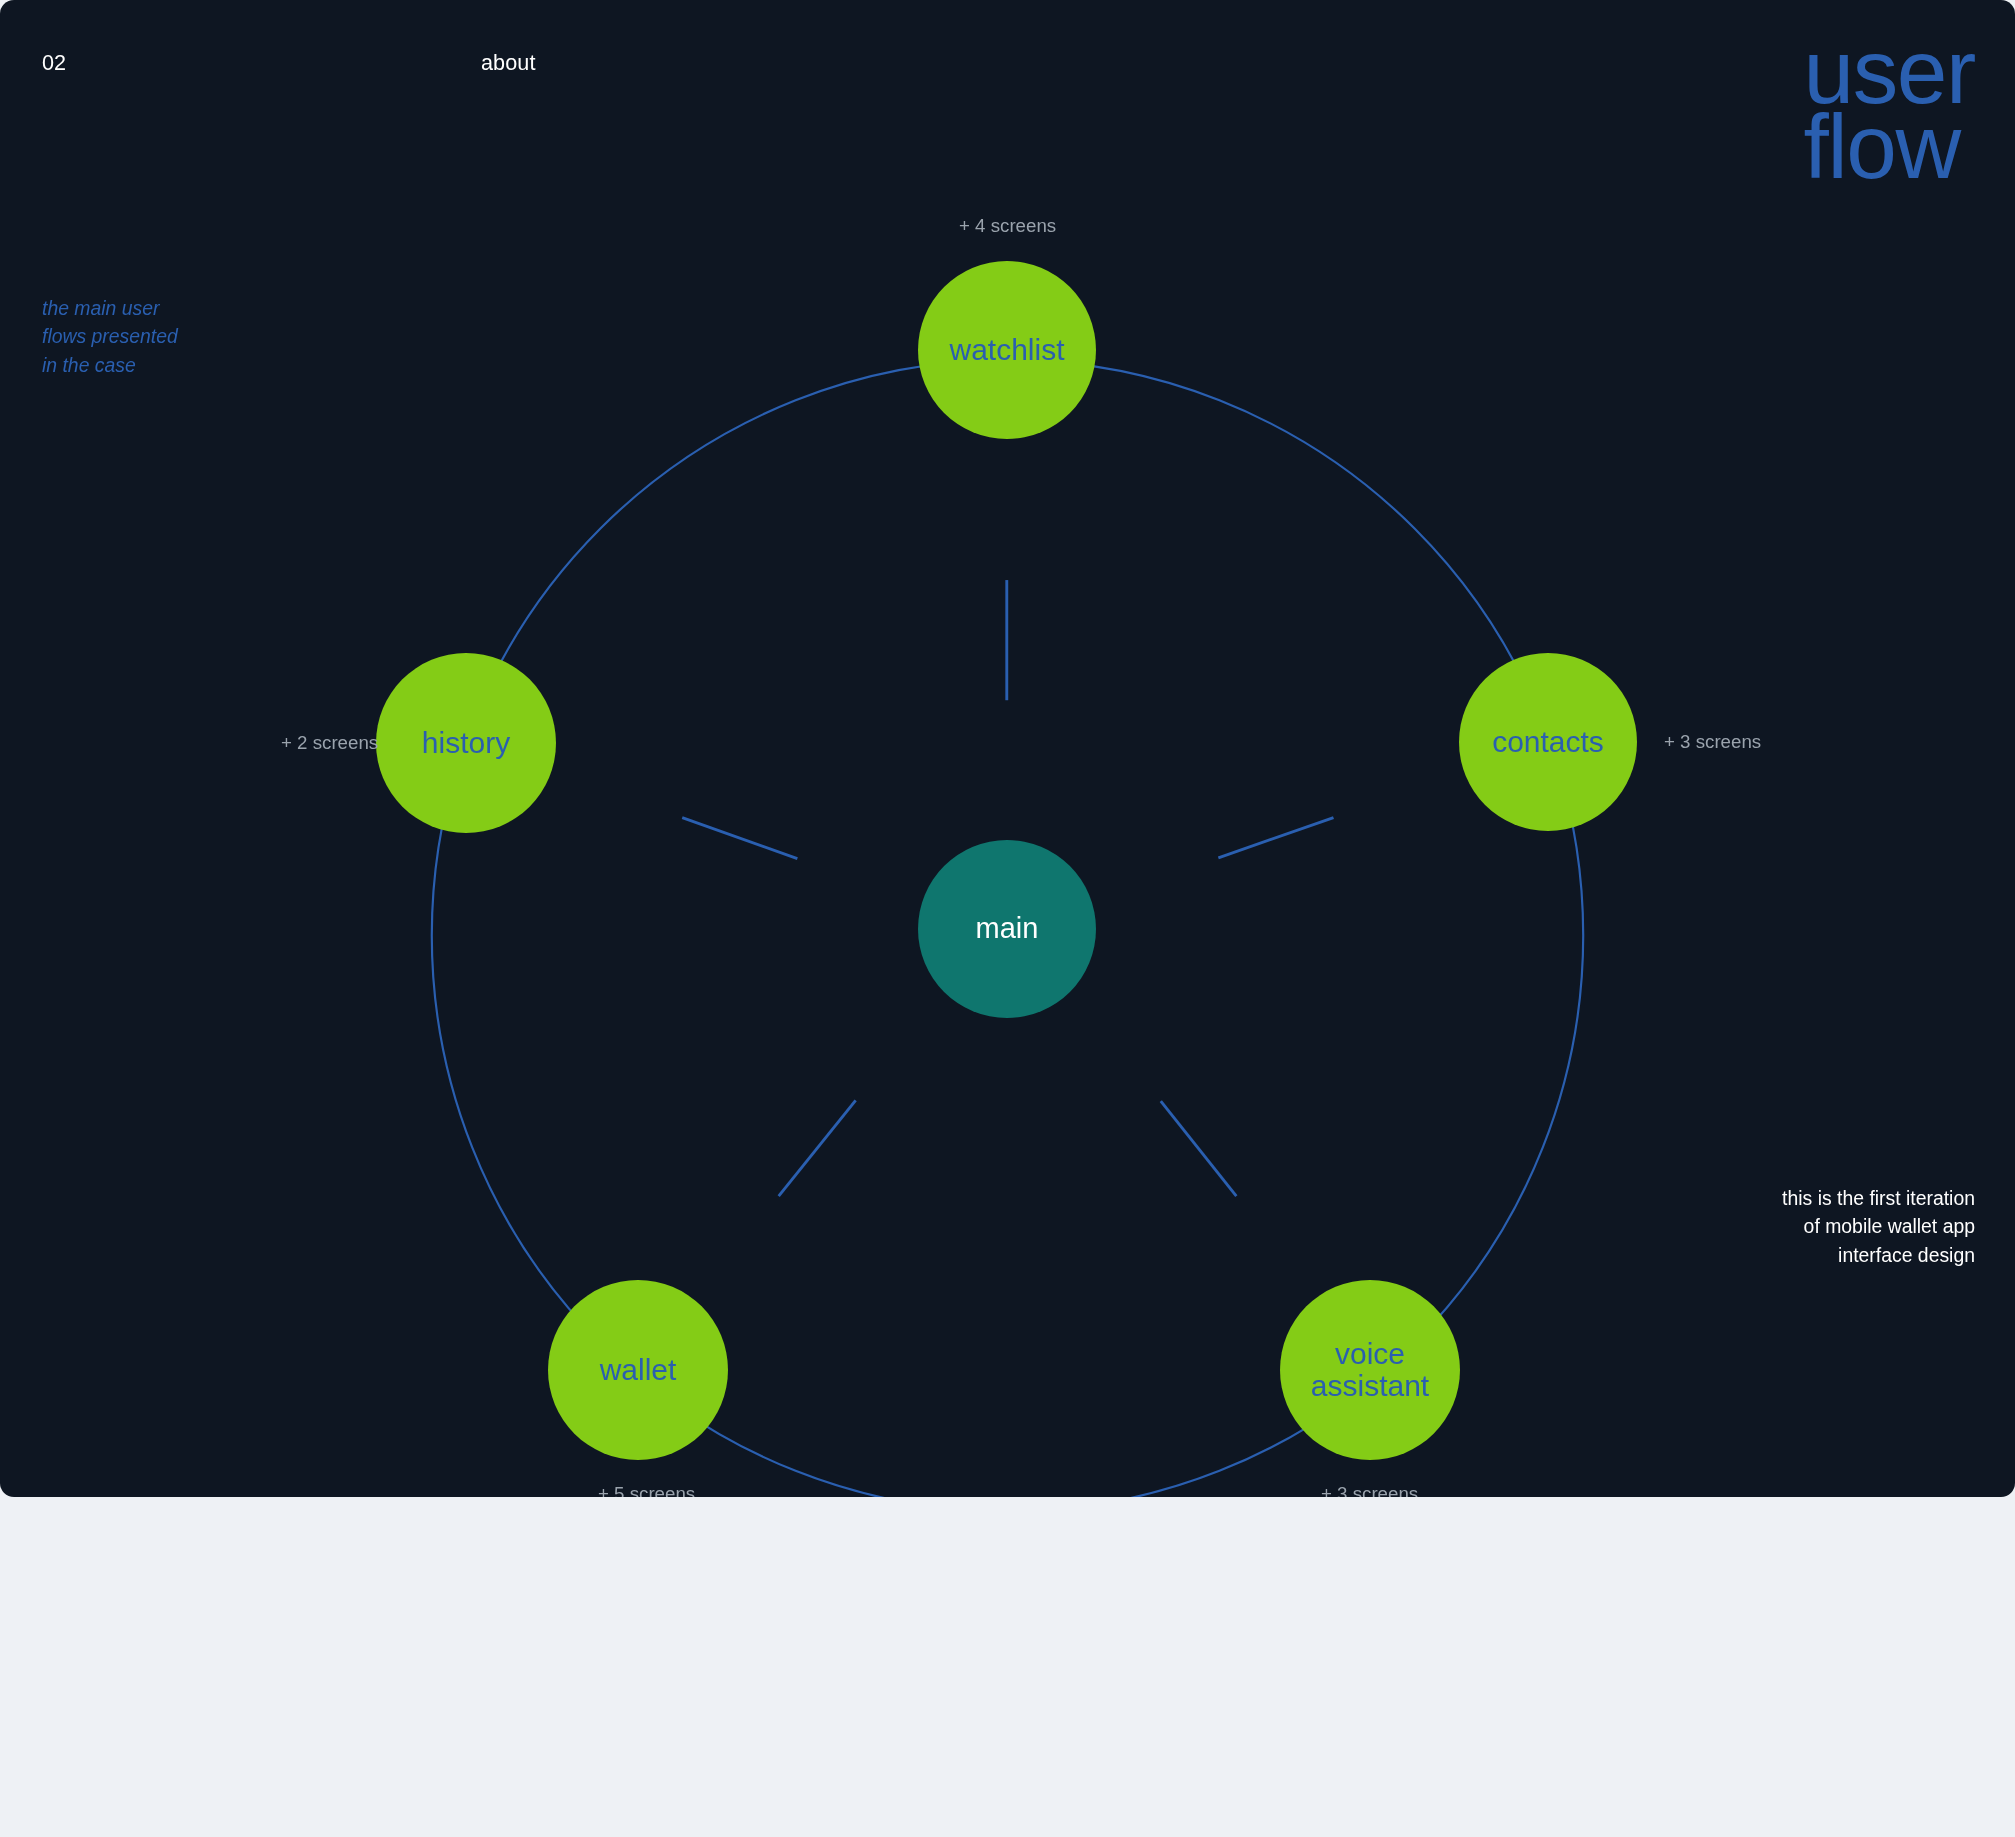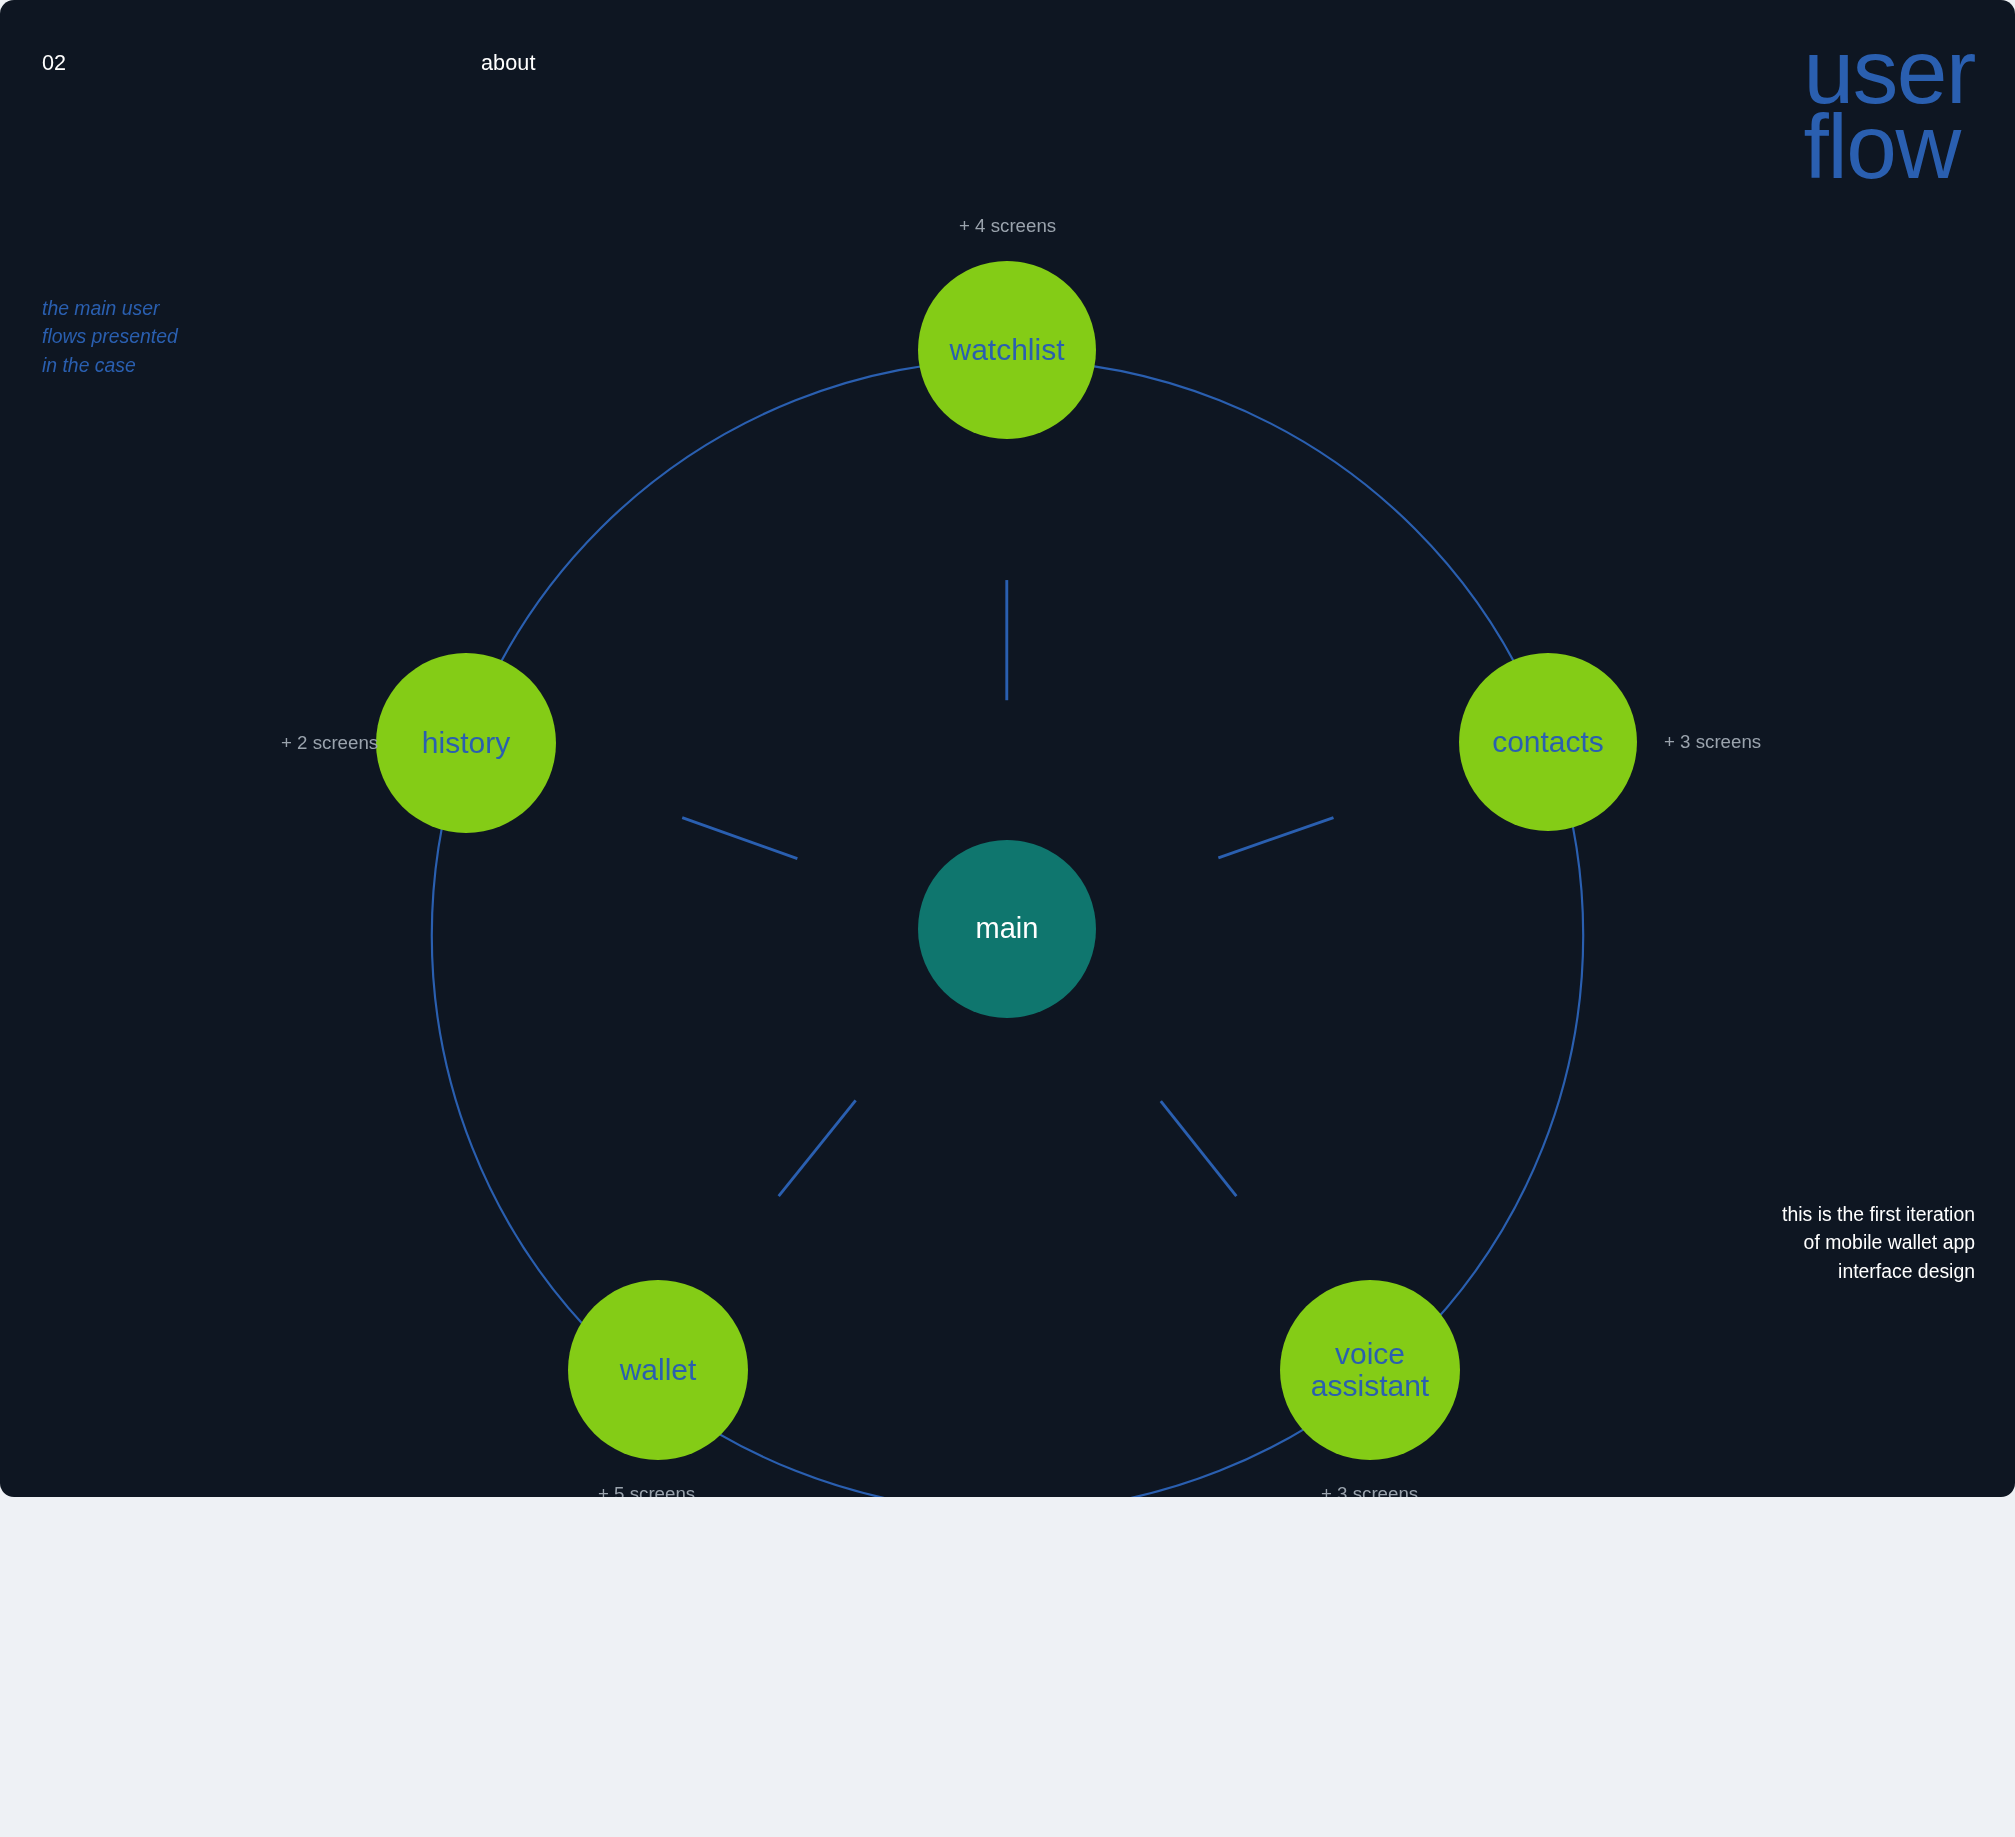--- a/index.html
+++ b/index.html
@@ -55,21 +55,21 @@
     left: 42px;
     top: 294px;
     color: #2a5fb0;
     font-size: 19.4px;
     line-height: 1.46;
   }
   .intro-note span { display: block; font-style: italic; }
   .footer-note {
     position: absolute;
     right: 40px;
-    bottom: 212px;
+    bottom: 228px;
     color: #ffffff;
     font-size: 19.4px;
     line-height: 1.46;
     text-align: right;
     margin-top: 20px;
   }
   .footer-note span { display: block; }
 
   #diagram {
     position: absolute;
@@ -148,21 +148,21 @@
       </div>
       <div class="screens-tag" style="left: 959px; top: 217px;">+ 4 screens</div>
       <div class="node node-leaf" style="left: 376px; top: 653px; width: 180px; height: 180px;">
         <div class="node-label">history</div>
       </div>
       <div class="screens-tag" style="left: 253px; top: 734px; margin-left: 28px;">+ 2 screens</div>
       <div class="node node-leaf" style="left: 1459px; top: 653px; width: 178px; height: 178px;">
         <div class="node-label">contacts</div>
       </div>
       <div class="screens-tag" style="left: 1664px; top: 733px;">+ 3 screens</div>
-      <div class="node node-leaf" style="left: 568px; top: 1280px; width: 180px; height: 180px;">
+      <div class="node node-leaf" style="left: 548px; top: 1280px; width: 180px; height: 180px;">
         <div class="node-label">wallet</div>
       </div>
       <div class="screens-tag" style="left: 598px; top: 1485px;">+ 5 screens</div>
       <div class="node node-leaf" style="left: 1280px; top: 1280px; width: 180px; height: 180px;">
         <div class="node-label">
           <div>voice</div>
           <div>assistant</div>
         </div>
       </div>
       <div class="screens-tag" style="left: 1321px; top: 1485px;">+ 3 screens</div>

